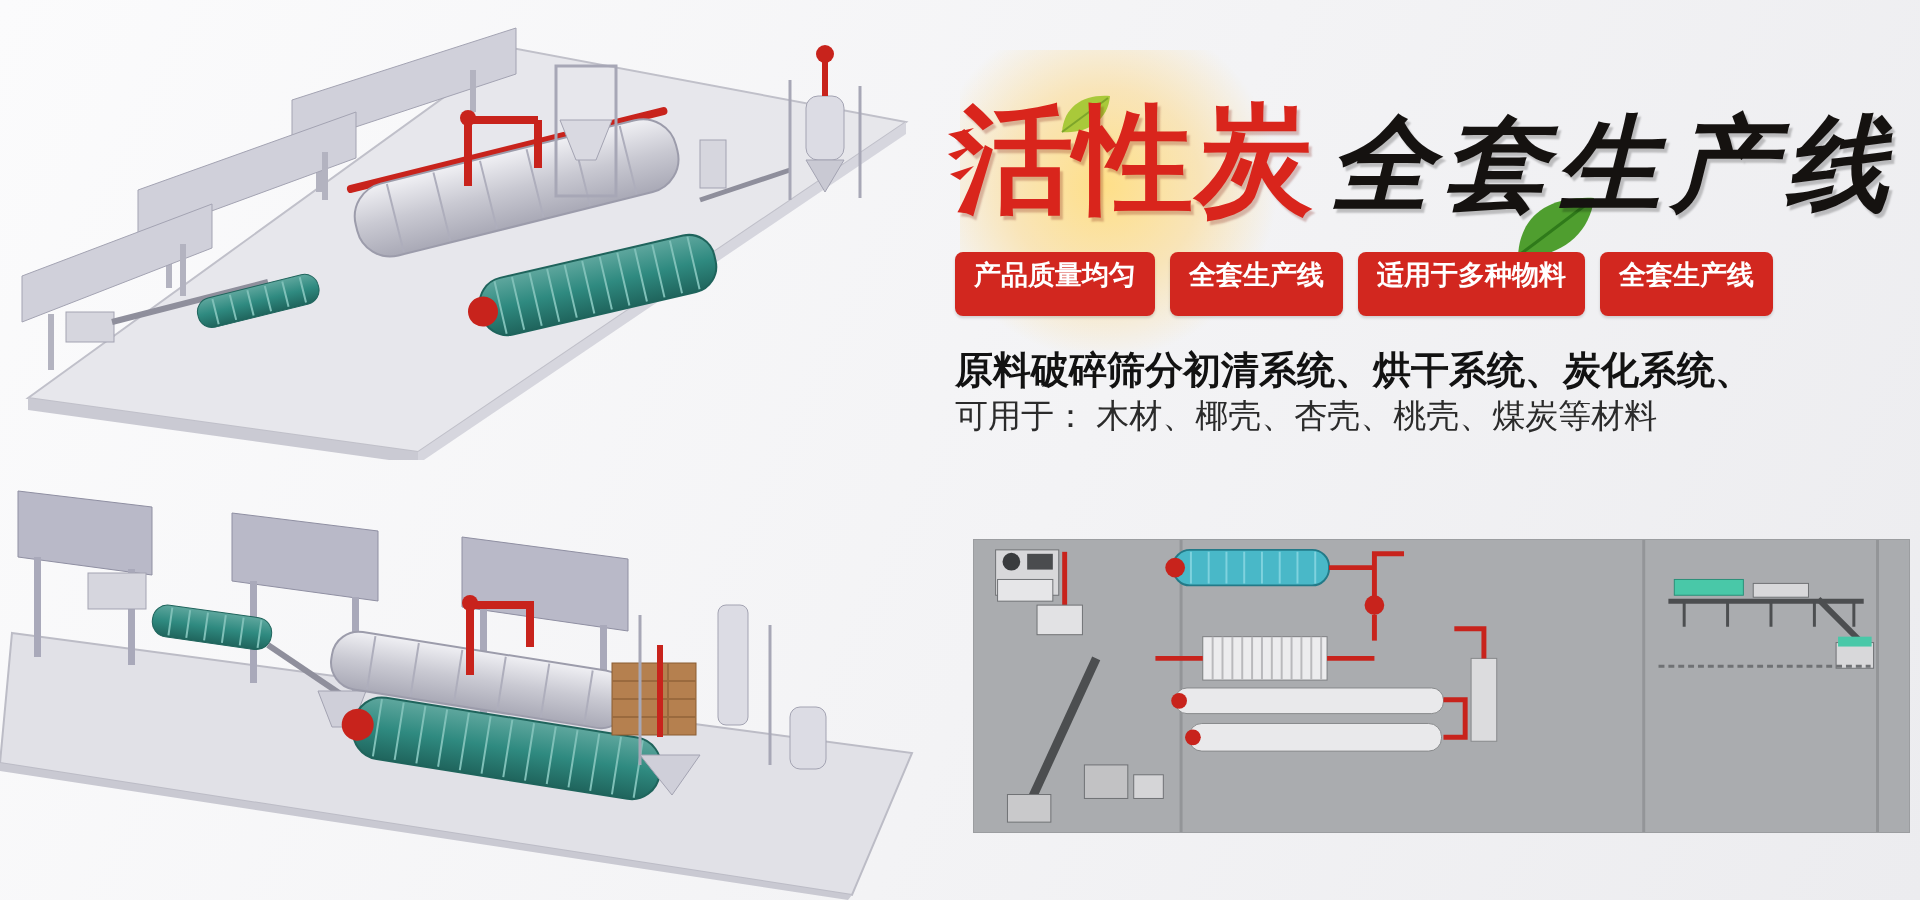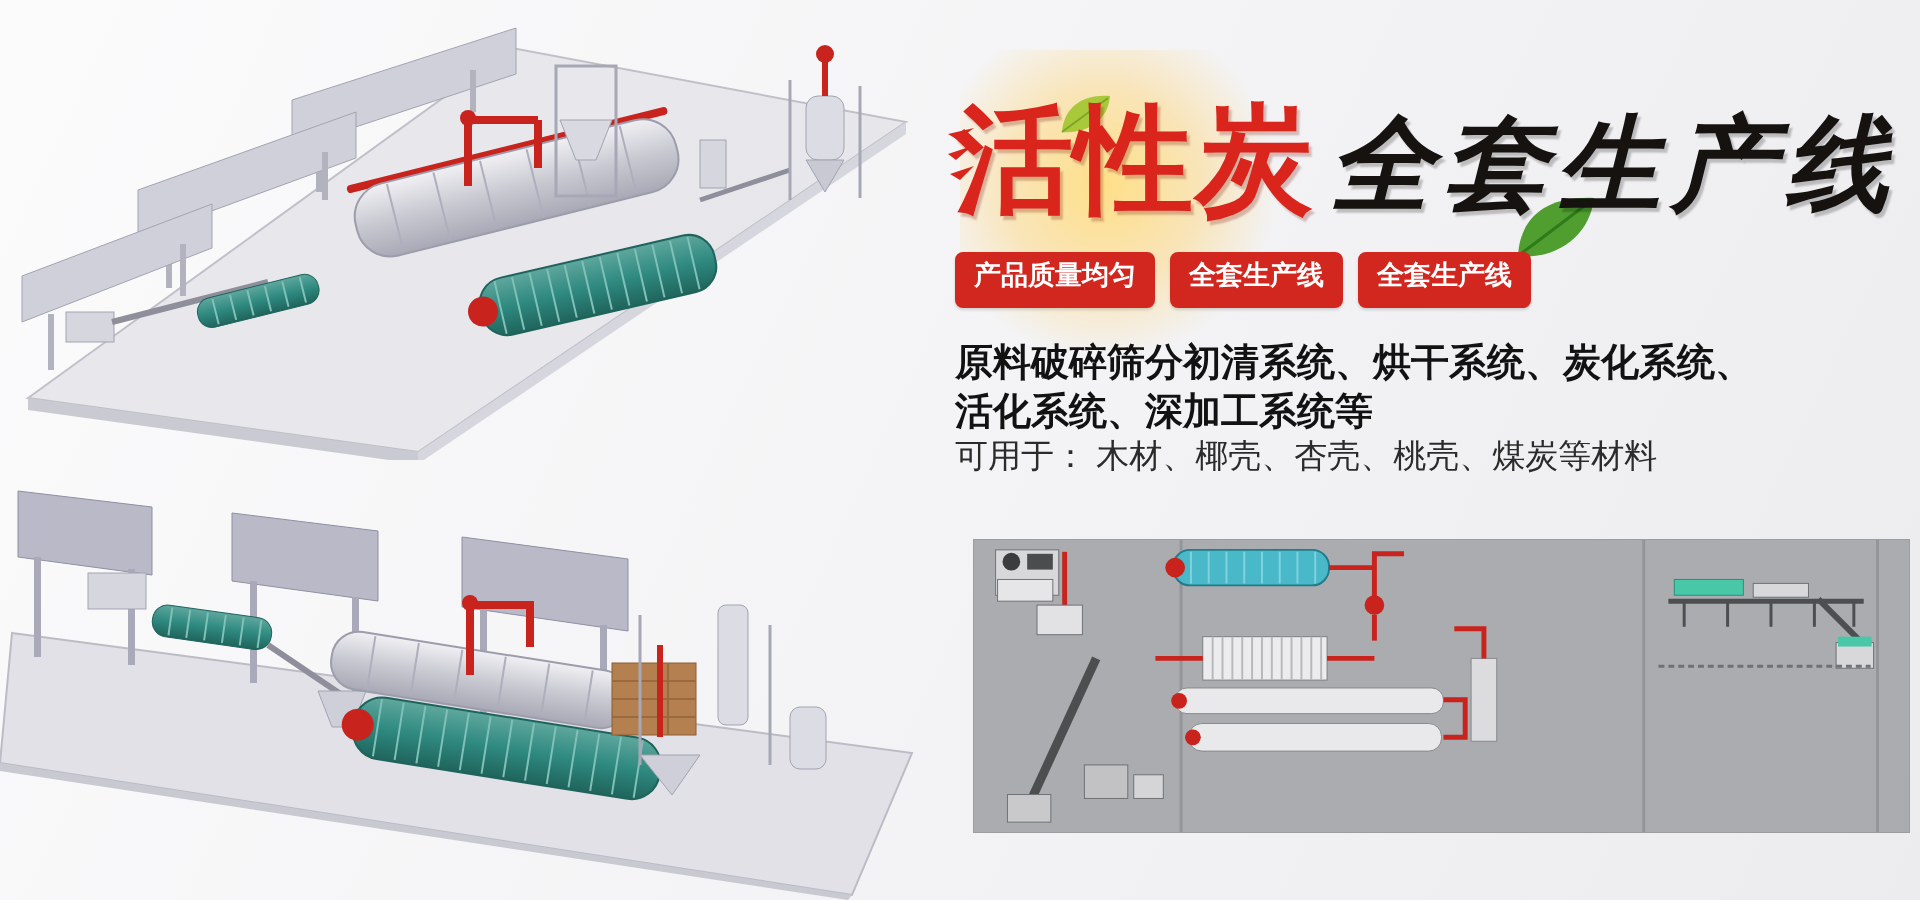--- a/index.html
+++ b/index.html
@@ -44,21 +44,21 @@
   }
   .banner-title .rest{
     font-size:104px;color:var(--title-black);margin-left:14px;
     text-shadow:3px 4px 2px rgba(0,0,0,.22);
     letter-spacing:10px;font-style:italic;
   }
 
   .badges{display:flex;gap:15px;margin-top:34px;}
   .badge{
     display:inline-block;background:var(--accent-red);color:#ffffff;
-    font-size:27px;font-weight:700;line-height:47px;height:56px;
+    font-size:27px;font-weight:700;line-height:47px;height:64px;
     padding:0 19px;border-radius:8px;white-space:nowrap;
     box-shadow:0 2px 3px rgba(0,0,0,.15);
   }
 
   .systems-desc{
     margin-top:30px;font-size:38px;font-weight:700;color:#121212;line-height:1.28;
   }
   .materials{
     font-size:33px;font-weight:400;color:#2b2b2b;line-height:1.25;
   }
@@ -243,26 +243,26 @@
   </svg>
 
   <div class="right-panel">
     <h1 class="banner-title">
       <span class="hl">活性炭</span><span class="rest">全套生产线</span>
     </h1>
 
     <div class="badges">
       <span class="badge">产品质量均匀</span>
       <span class="badge">全套生产线</span>
+      <span class="badge">适用于多种物料</span>
       <span class="badge">全套生产线</span>
     </div>
 
     <p class="systems-desc">
       <span>原料破碎筛分初清系统、烘干系统、炭化系统、</span><br>
-      <span>活化系统、深加工系统等</span>
     </p>
 
     <p class="materials">可用于： 木材、椰壳、杏壳、桃壳、煤炭等材料</p>
   </div>
 
   <div class="diagram-box">
     <svg viewBox="0 0 940 296">
       <rect width="940" height="296" fill="#aaacaf"></rect>
       <g>
         <line x1="206" y1="0" x2="206" y2="296" stroke="#939598" stroke-width="3"></line>

